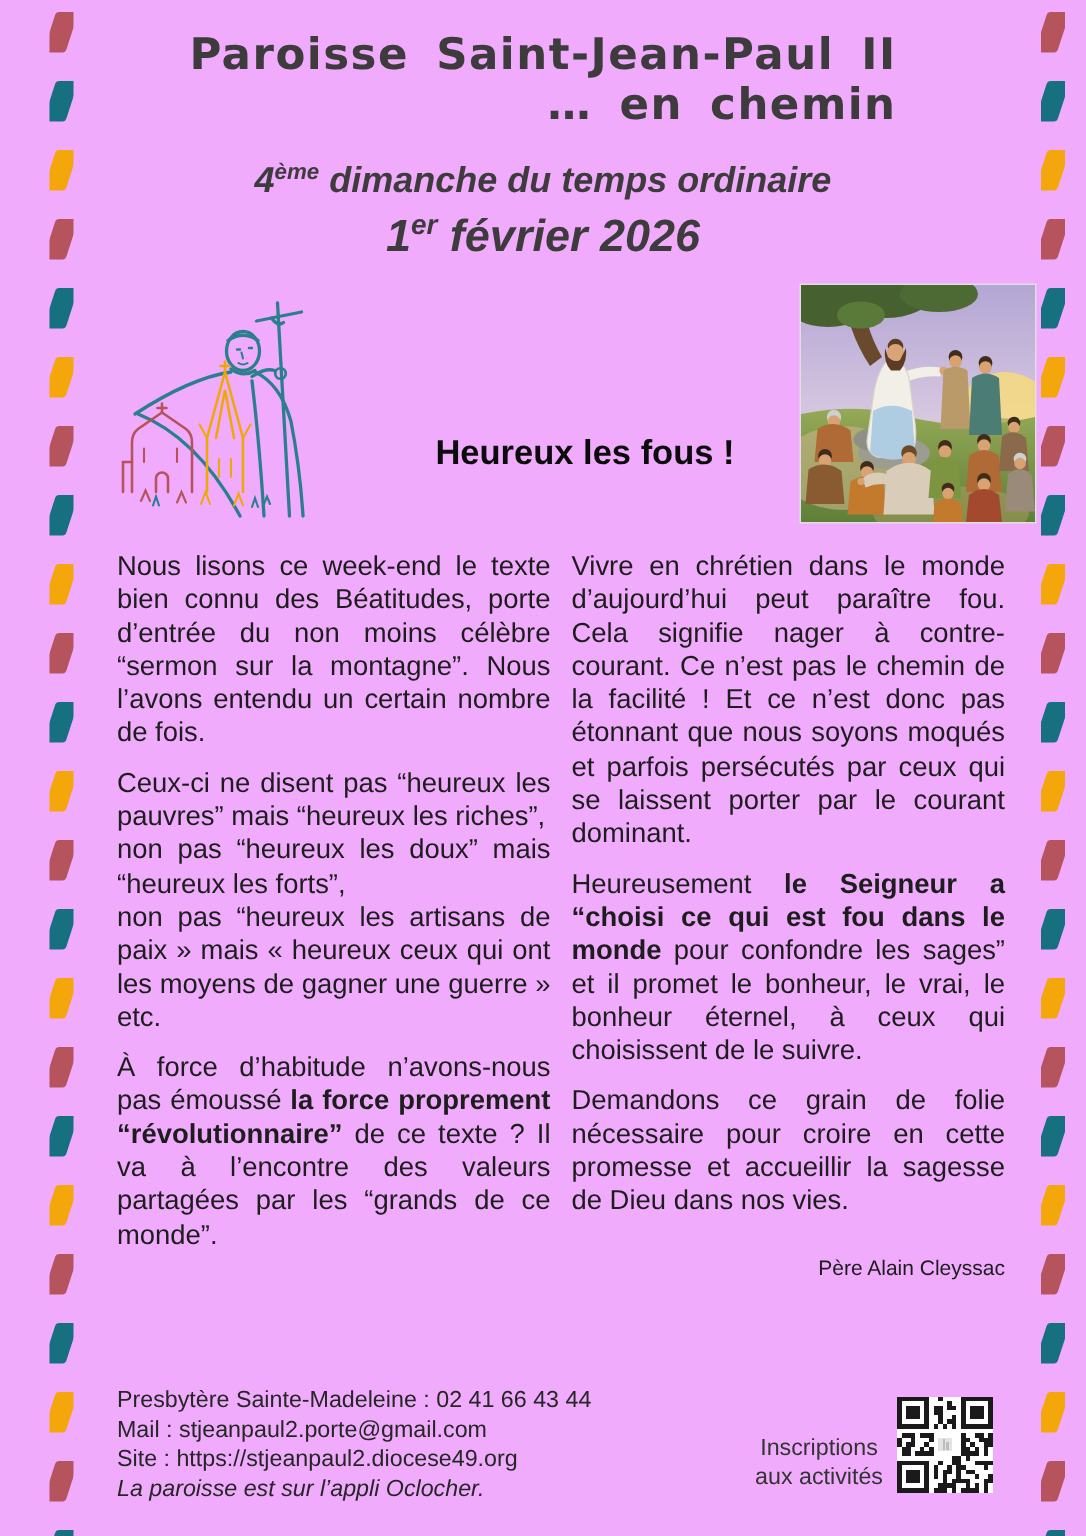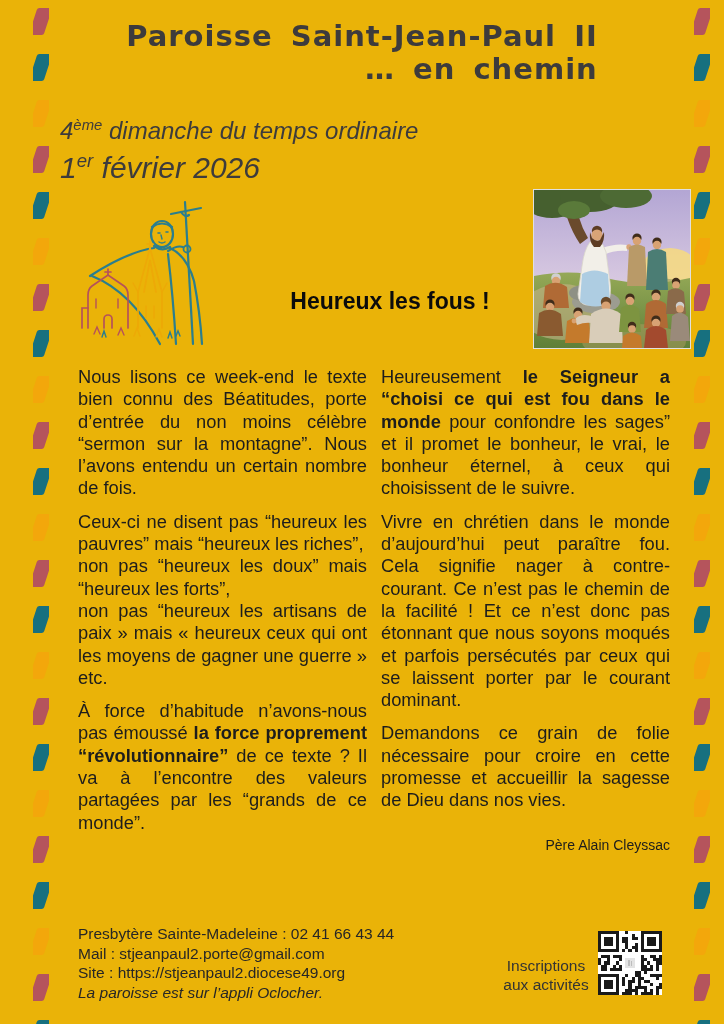--- a/index.html
+++ b/index.html
@@ -1,39 +1,39 @@
 <!DOCTYPE html>
 <html lang="fr"><head>
 <meta charset="utf-8">
 <style>
   html,body{margin:0;padding:0;background:#e9e9e9;}
   .page{
-    position:relative;width:724px;height:1024px;background:#eab308;
+    position:relative;width:724px;height:1024px;background:#f0abfc;
     margin:0 auto;overflow:hidden;
     font-family:"Liberation Sans",sans-serif;color:#1d1d1d;
   }
   
   .stripe-col{position:absolute;top:0;bottom:0;width:16px;overflow:hidden;}
   .stripe-col.left{left:33px;}
   .stripe-col.right{left:694px;}
   .stripe-col .dash{
     width:15px;height:27px;margin:0 0 19px 0;border-radius:2px;
     transform:skewX(-18deg);
   }
   .stripe-col .dash:first-child{margin-top:8px;}
   
   .masthead{
     position:absolute;top:20px;left:60px;right:60px;
     font-family:"DejaVu Sans",sans-serif;font-weight:700;
     font-size:29px;line-height:33px;letter-spacing:1px;word-spacing:7px;
   }
   .masthead .inner{width:fit-content;margin:0 auto;text-align:right;}
   
-  .dateblock{position:absolute;top:114px;left:60px;right:60px;
-    font-style:italic;font-weight:400;}
+  .dateblock{position:absolute;top:104px;left:60px;right:60px;text-align:center;
+    font-style:italic;font-weight:700;}
   .dateblock .sub{font-size:24px;line-height:34px;}
   .dateblock .day{font-size:30px;line-height:40px;}
   .dateblock sup{font-size:62%;line-height:0;}
   
   .art-pope{position:absolute;left:72px;top:196px;width:186px;height:150px;}
   .art-jesus{position:absolute;left:534px;top:190px;width:156px;height:158px;outline:1px solid #e0e0e0;}
   .art-pope svg,.art-jesus svg{display:block;width:100%;height:100%;}
   .headline{
     position:absolute;left:262px;top:288px;width:256px;text-align:center;
     font-size:23px;font-weight:700;color:#0c0c0c;
@@ -242,22 +242,22 @@
     </svg>
   </div>
 
   <div class="columns">
     <div class="col">
       <p><span>Nous lisons ce week-end le texte bien connu des Béatitudes, porte d’entrée du non moins célèbre “sermon sur la montagne”. Nous l’avons entendu un certain nombre de fois.</span></p>
       <p><span>Ceux-ci ne disent pas “heureux les pauvres”  mais “heureux les riches”,</span><br><span>non pas “heureux les doux” mais “heureux les forts”,</span><br><span>non pas “heureux les artisans de paix » mais « heureux ceux qui ont les moyens de gagner une guerre » etc.</span></p>
       <p><span>À force d’habitude n’avons-nous pas émoussé </span><span style="font-weight: 700;">la force proprement “révolutionnaire”</span><span> de ce texte ? Il va à l’encontre des valeurs partagées par les “grands de ce monde”.</span></p>
     </div>
     <div class="col">
+      <p><span>Vivre en chrétien dans le monde d’aujourd’hui peut paraître fou. Cela signifie nager à contre-courant. Ce n’est pas le chemin de la facilité ! Et ce n’est donc pas étonnant que nous soyons moqués et parfois persécutés par ceux qui se laissent porter par le courant dominant.</span></p>
       <p><span>Heureusement </span><span style="font-weight: 700;">le Seigneur a “choisi ce qui est fou dans le monde</span><span> pour confondre les sages” et il promet le bonheur, le vrai, le bonheur éternel, à ceux qui choisissent de le suivre.</span></p>
-      <p><span>Vivre en chrétien dans le monde d’aujourd’hui peut paraître fou. Cela signifie nager à contre-courant. Ce n’est pas le chemin de la facilité ! Et ce n’est donc pas étonnant que nous soyons moqués et parfois persécutés par ceux qui se laissent porter par le courant dominant.</span></p>
       <p><span>Demandons ce grain de folie nécessaire pour croire en cette promesse et accueillir la sagesse de Dieu dans nos vies.</span></p>
       <div class="signature">Père Alain Cleyssac</div>
     </div>
   </div>
 
   <div class="contact">
     <div>Presbytère Sainte-Madeleine : 02 41 66 43 44</div>
     <div>Mail : stjeanpaul2.porte@gmail.com</div>
     <div>Site : https://stjeanpaul2.diocese49.org</div>
     <div class="app">La paroisse est sur l’appli Oclocher.</div>

